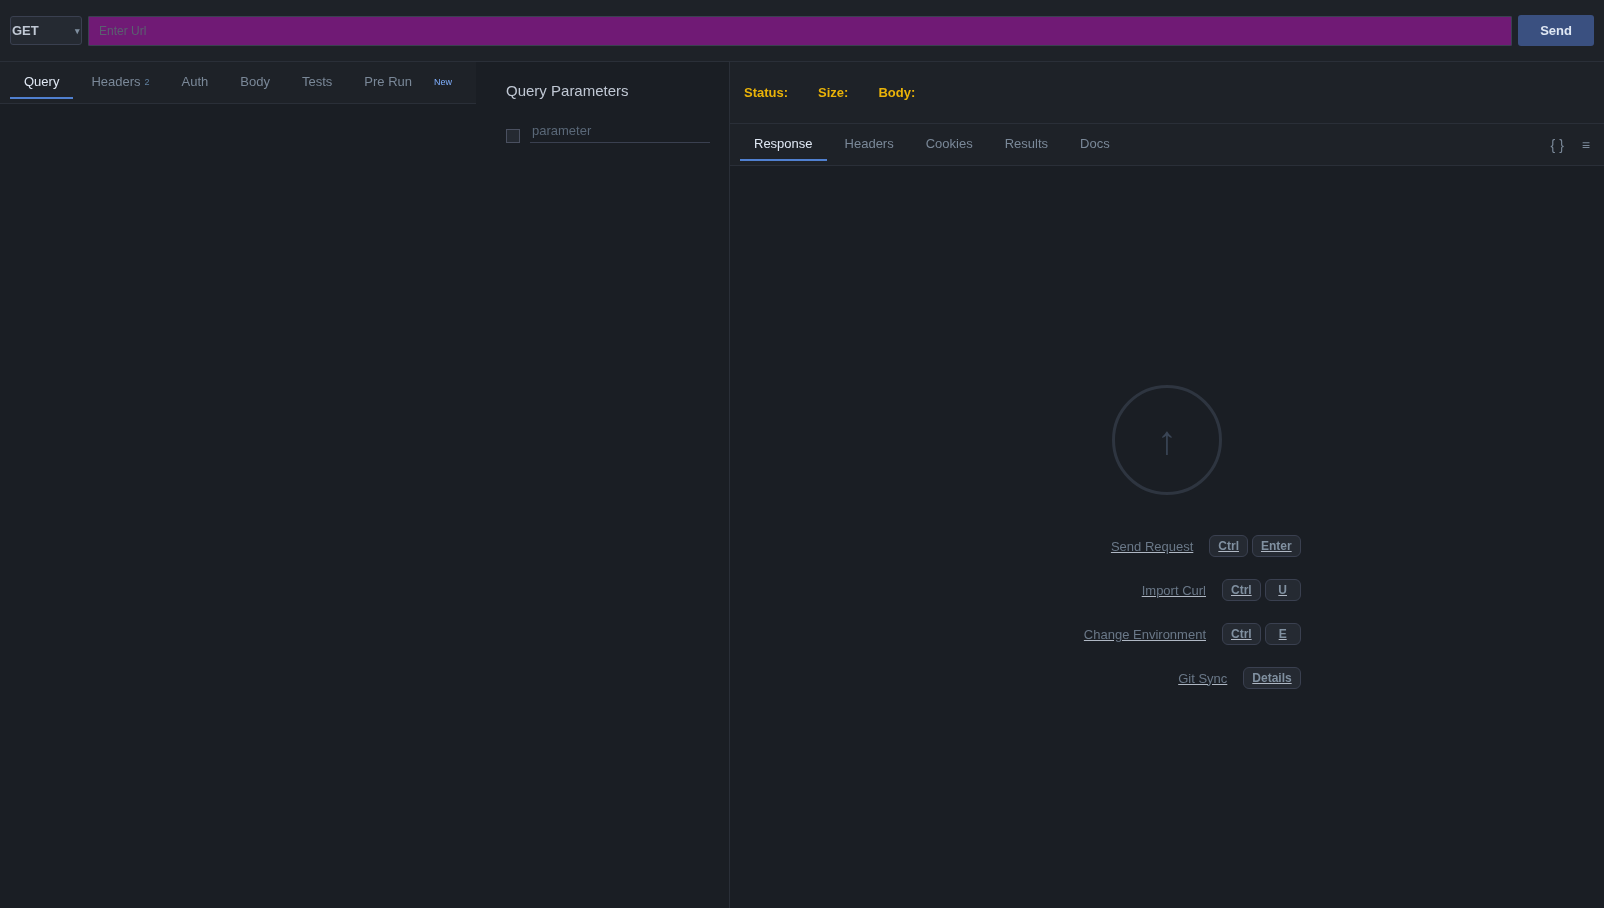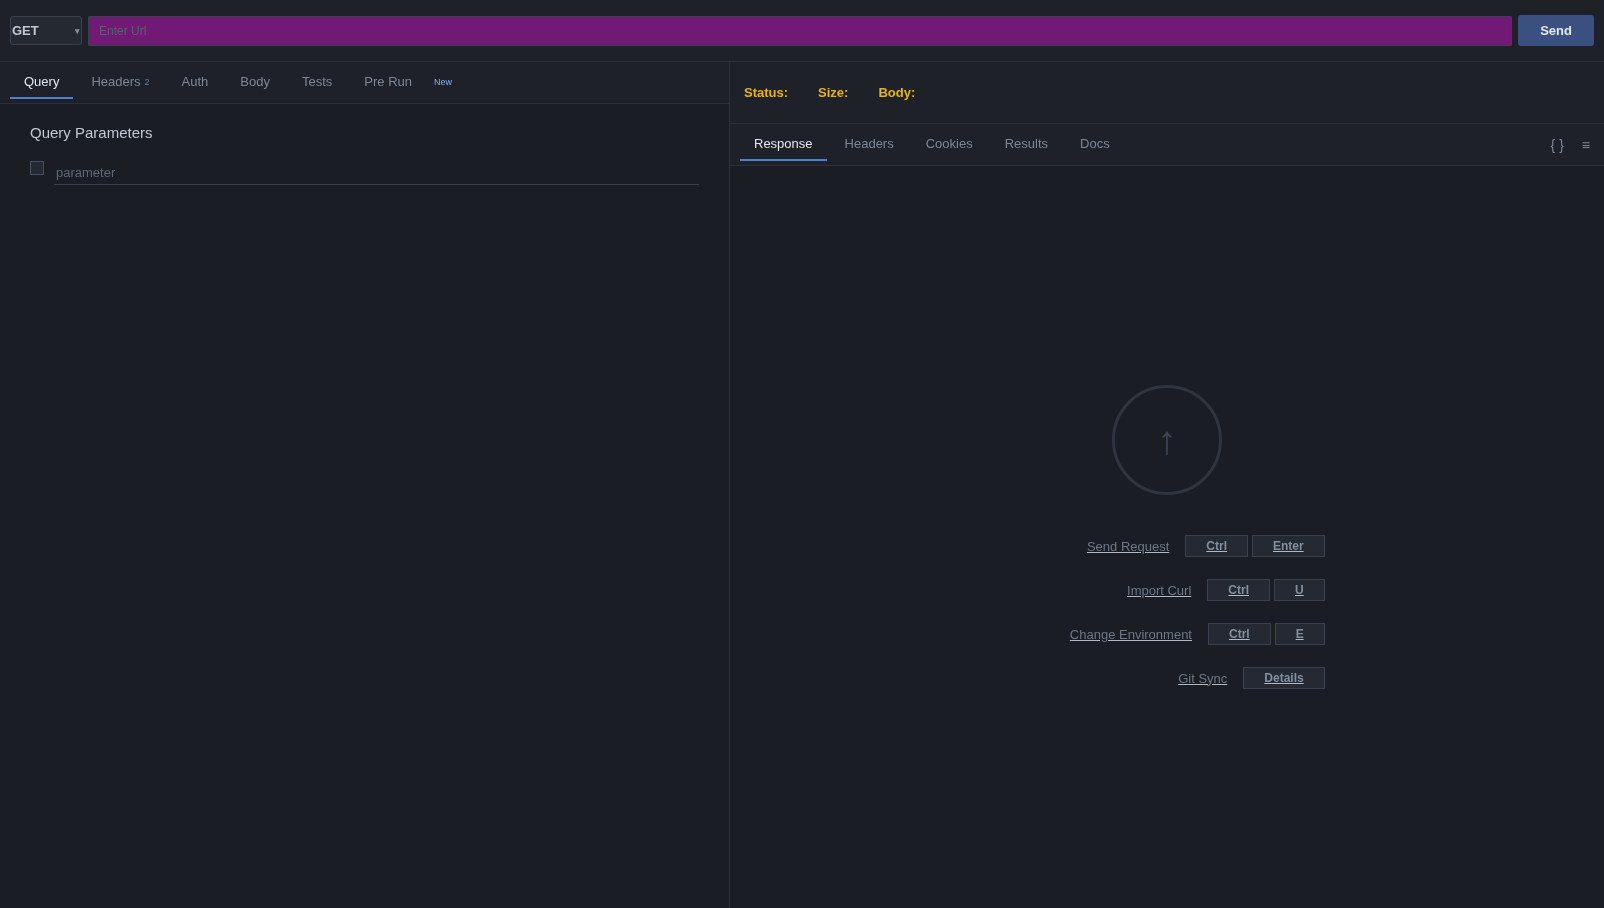--- a/index.html
+++ b/index.html
@@ -92,21 +92,21 @@
     .main-content {
       display: flex;
       flex: 1;
       overflow: hidden;
     }
 
     
     .left-panel {
       width: 730px;
       display: flex;
-      flex-direction: column;
+      flex-direction: row;
       border-right: 1px solid #2a2f38;
     }
 
     .tabs-bar {
       display: flex;
       align-items: center;
       background-color: #1e2228;
       border-bottom: 1px solid #2a2f38;
       padding: 0 10px;
       height: 42px;
@@ -151,21 +151,21 @@
 
     .query-panel-title {
       font-size: 15px;
       color: #c0c8d4;
       margin-bottom: 20px;
       font-weight: 400;
     }
 
     .param-row {
       display: flex;
-      align-items: flex-start;
+      align-items: flex-end;
       gap: 10px;
     }
 
     .param-checkbox {
       width: 14px;
       height: 14px;
       border: 1px solid #4a5060;
       background-color: #252a32;
       cursor: pointer;
       flex-shrink: 0;
@@ -289,22 +289,22 @@
 
     .shortcut-keys {
       display: flex;
       gap: 4px;
     }
 
     .key-badge {
       background-color: #252a32;
       border: 1px solid #3a4050;
       color: #8090a0;
-      padding: 3px 20px;
-      border-radius: 0;
+      padding: 3px 8px;
+      border-radius: 6px;
       font-size: 12px;
       font-weight: 600;
       min-width: 36px;
       text-align: center;
     }
   </style>
 </head>
 <body>
 
 <div class="app-container">

